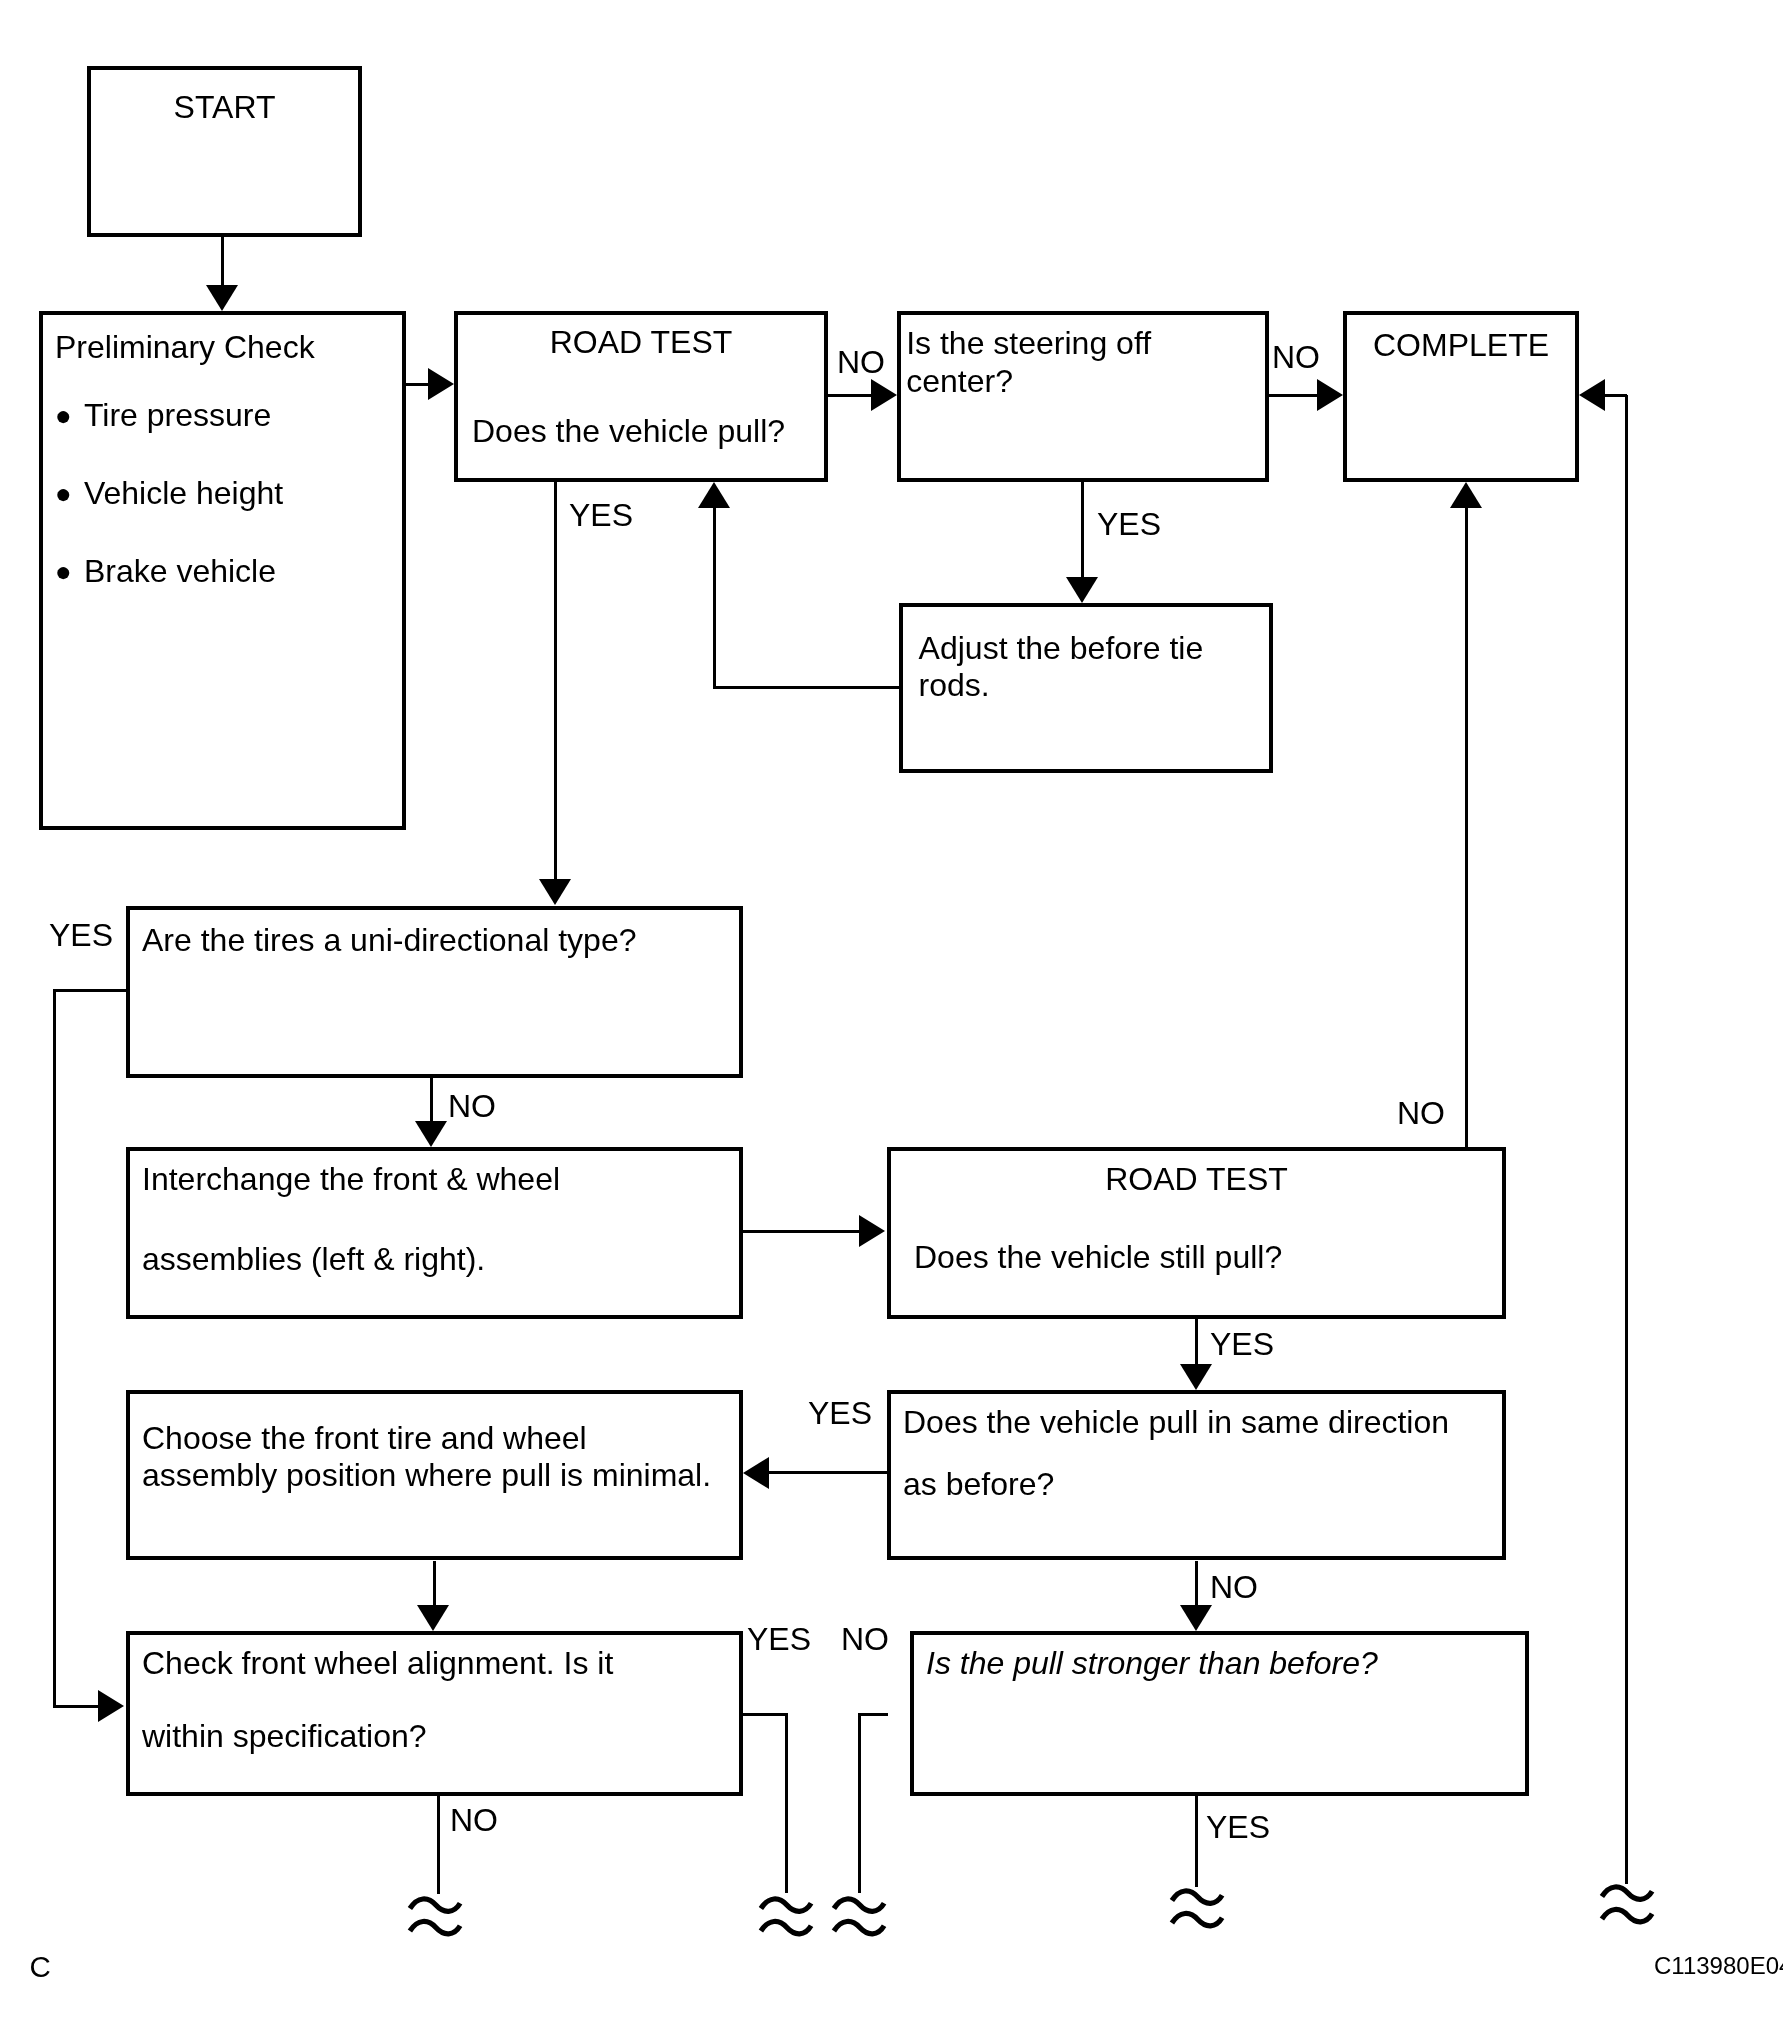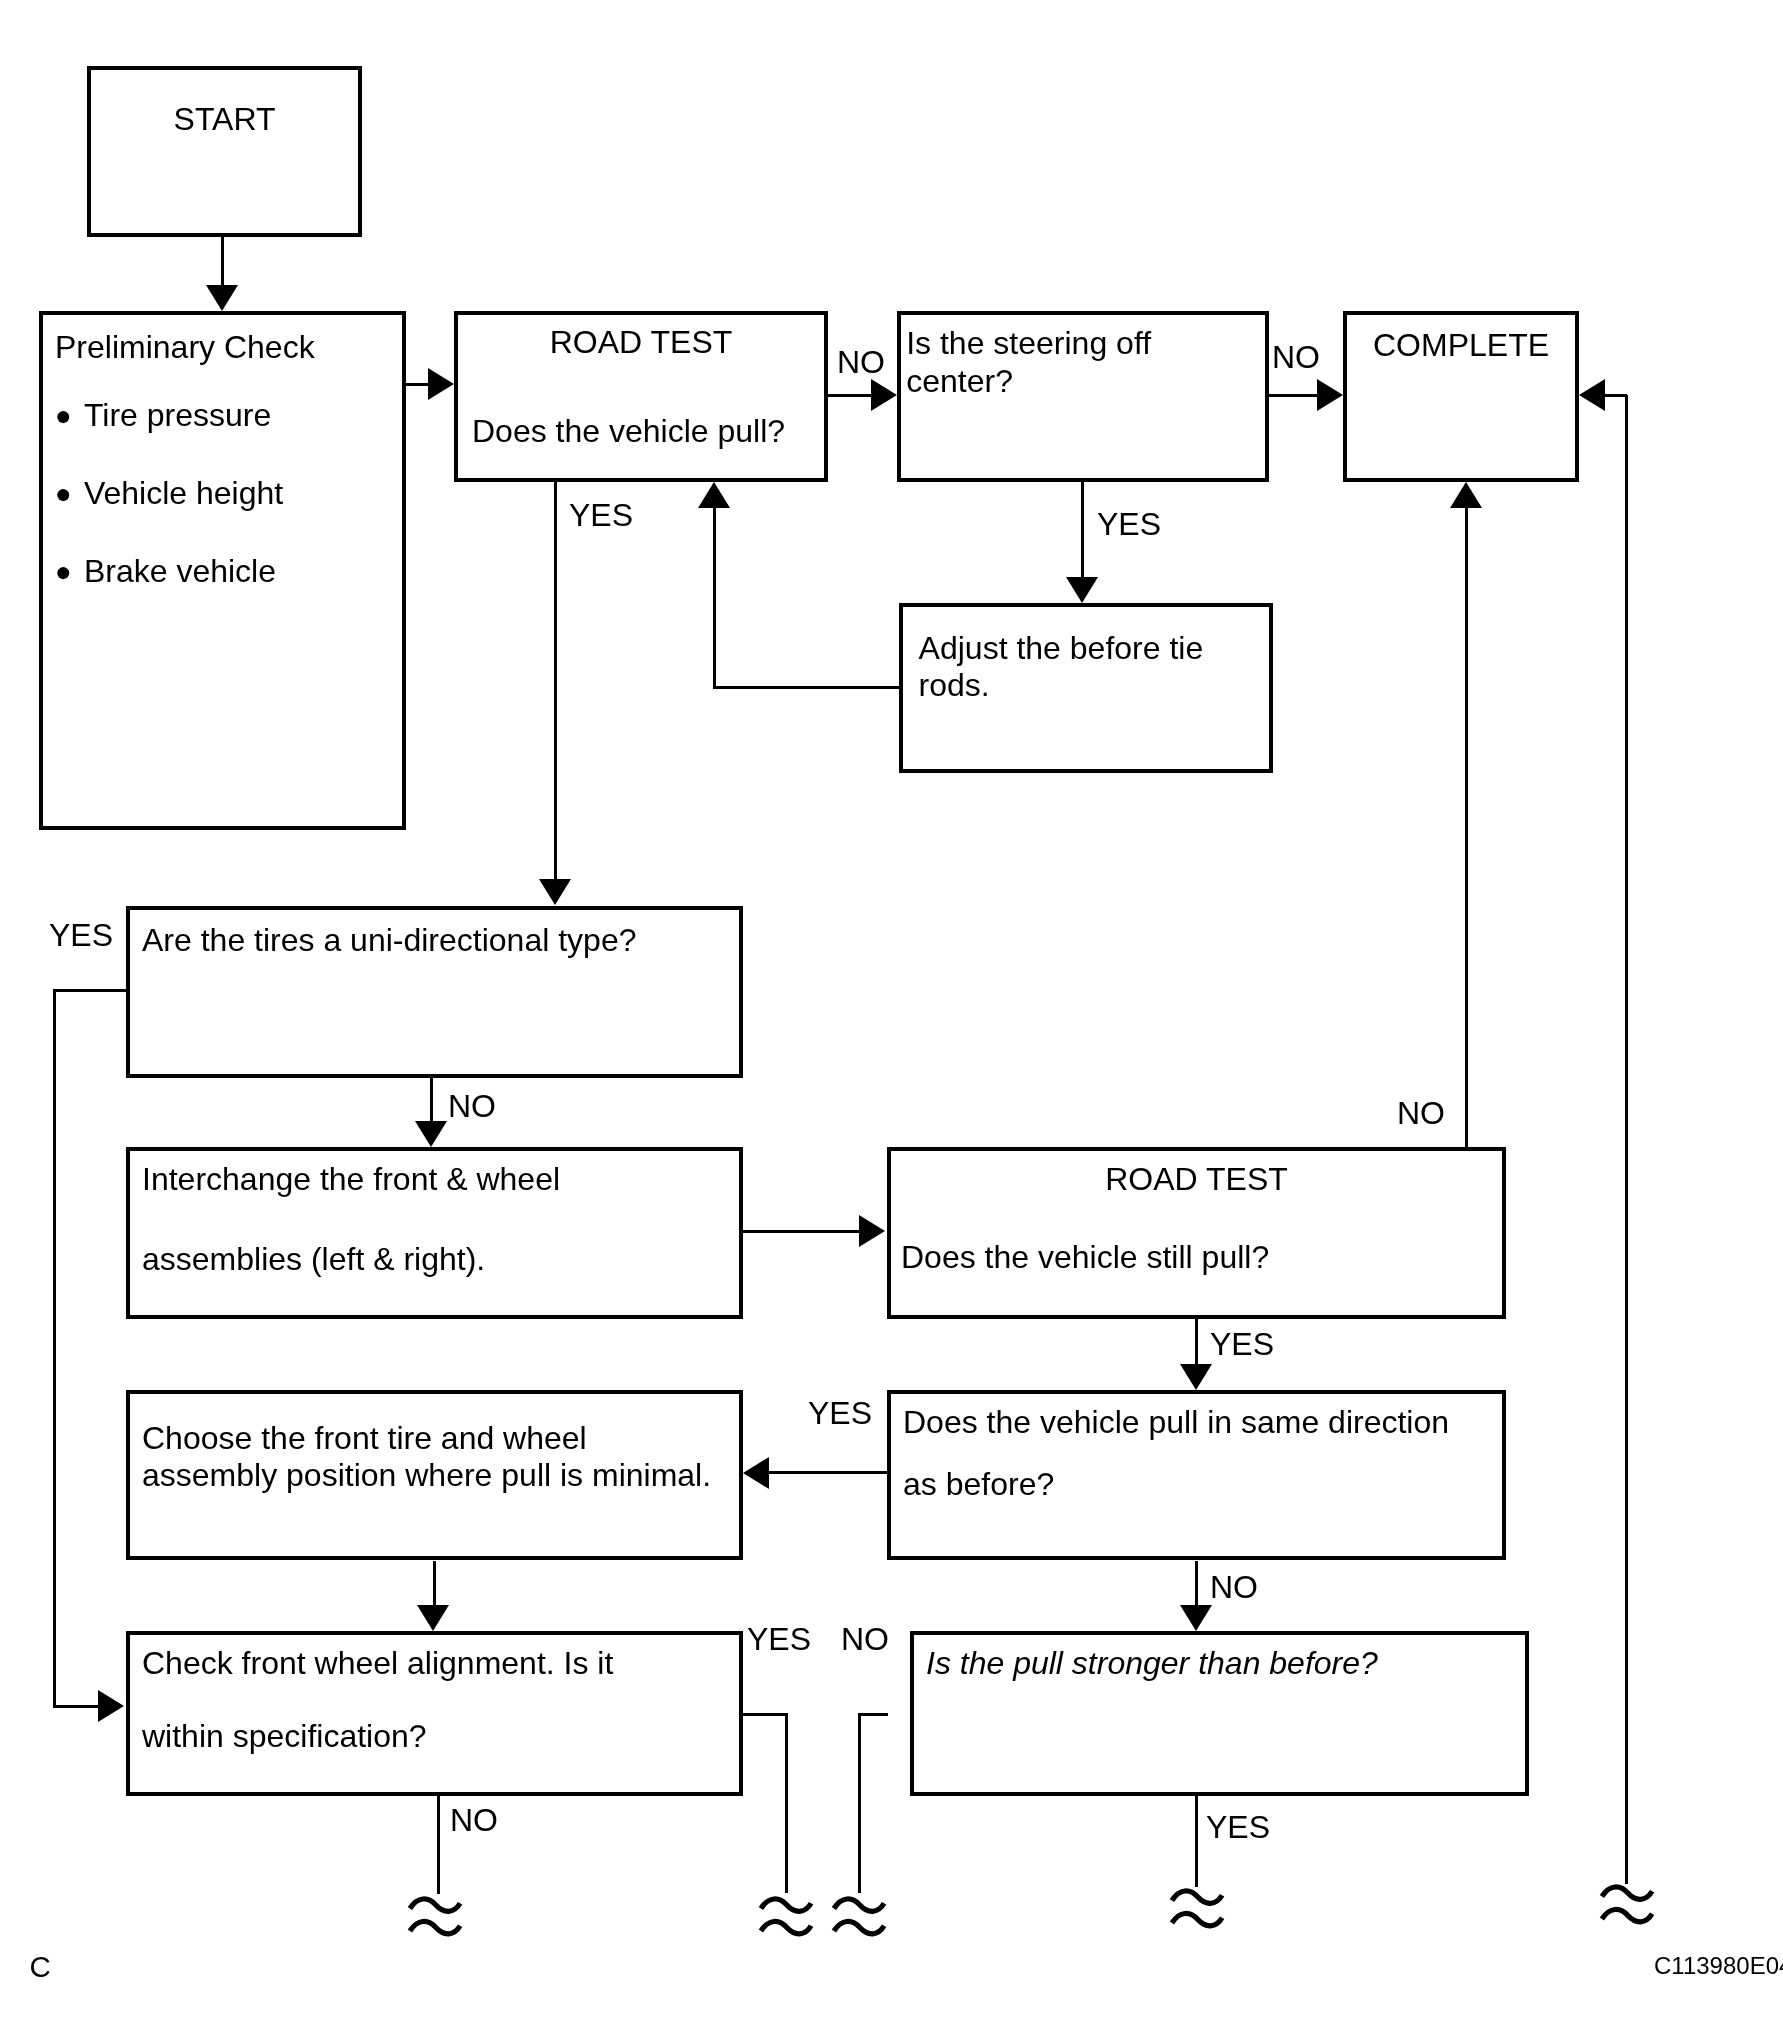--- a/index.html
+++ b/index.html
@@ -33,21 +33,21 @@
   .dot { font-size:28px; line-height:1; }
   .squig { position:absolute; transform:translate(-50%,-50%); }
   .squig svg { display:block; }
   .footer-text { position:absolute; line-height:1; }
 </style>
 </head>
 <body>
 
 <div id="canvas">
 
-  <div class="box center" style="left:87px; top:66px; width:275px; height:171px; padding-top:31px;">
+  <div class="box center" style="left:87px; top:66px; width:275px; height:171px; padding-top:19px;">
     <div>START</div>
   </div>
 
   <div class="box" style="left:39px; top:311px; width:367px; height:519px; padding:14px 12px;">
     <div>Preliminary Check</div>
     <div class="pc-bullet" style="margin-top:31px;">
       <span class="dot">●</span>
       <span>Tire pressure</span>
     </div>
     <div class="pc-bullet" style="margin-top:41px;">
@@ -81,21 +81,21 @@
     <div>Are the tires a uni-directional type?</div>
   </div>
 
   <div class="box" style="left:126px; top:1147px; width:617px; height:172px; padding:10.4px 12px;">
     <div>Interchange the front &amp; wheel</div>
     <div style="margin-top:42px;">assemblies (left &amp; right).</div>
   </div>
 
   <div class="box" style="left:887px; top:1147px; width:619px; height:172px;">
     <div class="center" style="margin-top:10.4px;">ROAD TEST</div>
-    <div style="margin-top:40px; padding-left:10px;">Does the vehicle still pull?</div>
+    <div style="margin-top:40px; padding-left:23px;">Does the vehicle still pull?</div>
   </div>
 
   <div class="box" style="left:126px; top:1390px; width:617px; height:170px; padding:26px 12px;">
     <div>Choose the front tire and wheel</div>
     <div style="">assembly position where pull is minimal.</div>
   </div>
 
   <div class="box" style="left:887px; top:1390px; width:619px; height:170px; padding:10.4px 12px;">
     <div>Does the vehicle pull in same direction</div>
     <div style="margin-top:24px;">as before?</div>

